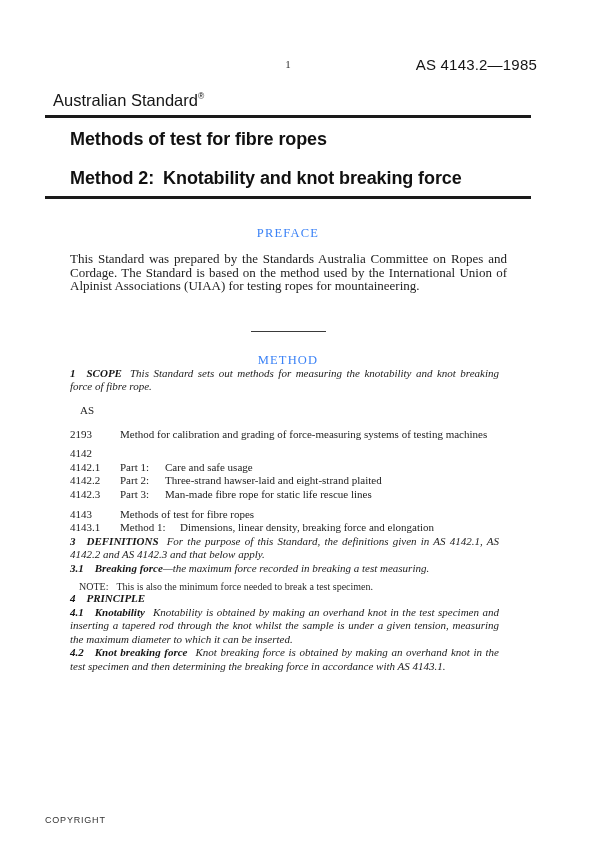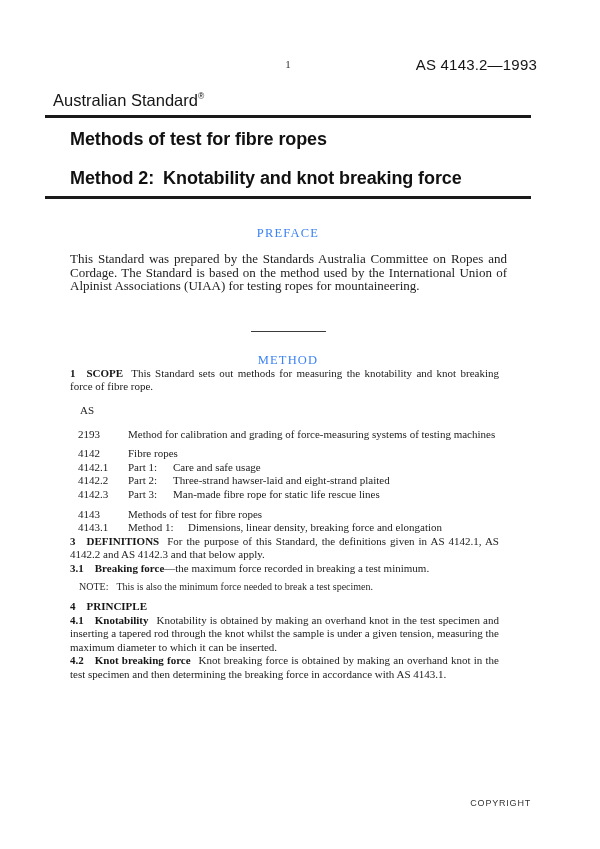--- a/index.html
+++ b/index.html
@@ -58,65 +58,65 @@
     margin: 0 24px 0 25px;
     font-size: 13px; line-height: 13.6px;
   }
   .just { text-align: justify; }
   .preface-body { margin-top: 12px; }
   .divider {
     width: 75px; height: 1px;
     background: #3a3a3a;
     margin: 38px auto 0;
   }
-  p.par { margin: 0 32px 0 25px; font-size: 11px; line-height: 13.6px; }
+  p.par { margin: 0 32px 0 25px; font-size: 11px; line-height: 13.6px; font-style: italic; }
   .sn { margin-right: 11px; }
   .st { margin-right: 8px; }
   b { color: #161616; }
   .mt-sec1 { margin-top: 19px; }
   .mt-sec2 { margin-top: 14px; }
   .mt-sec3 { margin-top: 12px; }
   .mt-31   { margin-top: 4px; }
   .mt-sec4 { margin-top: 12px; }
   .mt-41   { margin-top: 4px; }
   .mt-42   { margin-top: 5px; }
   
   .ref-block { margin: 4px 24px 0 25px; font-size: 11px; line-height: 13.6px; }
   .ref-prefix { margin: 10px; }
   .ref-row { display: flex; }
   .ref-row.gap-top { margin-top: 6px; }
-  .ref-num { flex: 0 0 50px; margin-left: 8px; }
+  .ref-num { flex: 0 0 50px; }
   .ref-text { flex: 1; }
   .ref-label { display: inline-block; min-width: 45px; }
   .ref-label.wide { min-width: 60px; }
   
   .note {
-    margin: 5px 24px 8px 34px;
+    margin: 5px 24px 0 34px;
     font-size: 10px; line-height: 11.5px;
     color: #2a2a2a;
   }
   .note-label { margin-right: 8px; }
   
   .footer {
     position: absolute;
-    left: 45px; top: 798px; width: 486px;
-    text-align: right;
+    left: 45px; top: 815px; width: 486px;
+    text-align: left;
     font-family: "Liberation Sans", sans-serif;
     font-size: 9px; letter-spacing: 0.8px;
     color: #333;
   }
 </style>
 </head>
 <body>
 
 <div class="page">
 
   <div class="header-row">
     <div class="page-num">1</div>
-    <div class="doc-code">AS 4143.2—1993</div>
+    <div class="doc-code">AS 4143.2—1985</div>
   </div>
 
   <div class="brand"><span>Australian Standard</span><span class="rmark">®</span></div>
 
   <div class="rule"></div>
 
   <div class="doc-title">Methods of test for fibre ropes</div>
   <div class="doc-title second"><span class="t2label">Method 2:</span><span>Knotability and knot breaking force</span></div>
 
   <div class="rule bottom"></div>
@@ -134,21 +134,20 @@
   <div class="ref-block">
     <div class="ref-prefix">AS</div>
 
     <div class="ref-row">
       <span class="ref-num">2193</span>
       <span class="ref-text just">Method for calibration and grading of force-measuring systems of testing machines</span>
     </div>
 
     <div class="ref-row gap-top">
       <span class="ref-num">4142</span>
-      <span class="ref-text">Fibre ropes</span>
     </div>
 
     <div class="ref-row">
       <span class="ref-num">4142.1</span>
       <span class="ref-text"><span class="ref-label">Part 1:</span><span>Care and safe usage</span></span>
     </div>
 
     <div class="ref-row">
       <span class="ref-num">4142.2</span>
       <span class="ref-text"><span class="ref-label">Part 2:</span><span>Three-strand hawser-laid and eight-strand plaited</span></span>
@@ -165,21 +164,21 @@
     </div>
 
     <div class="ref-row">
       <span class="ref-num">4143.1</span>
       <span class="ref-text"><span class="ref-label wide">Method 1:</span><span>Dimensions, linear density, breaking force and elongation</span></span>
     </div>
   </div>
 
   <p class="par just mt-sec3"><b class="sn">3</b><b class="st">DEFINITIONS</b><span>For the purpose of this Standard, the definitions given in AS 4142.1, AS 4142.2 and AS 4142.3 and that below apply.</span></p>
 
-  <p class="par just mt-31"><b class="sn">3.1</b><b>Breaking force</b><span>—the maximum force recorded in breaking a test minimum.</span></p>
+  <p class="par just mt-31"><b class="sn">3.1</b><b>Breaking force</b><span>—the maximum force recorded in breaking a test measuring.</span></p>
 
   <div class="note"><span class="note-label">NOTE:</span><span>This is also the minimum force needed to break a test specimen.</span></div>
 
   <p class="par mt-sec4"><b class="sn">4</b><b>PRINCIPLE</b></p>
 
   <p class="par just mt-41"><b class="sn">4.1</b><b class="st">Knotability</b><span>Knotability is obtained by making an overhand knot in the test specimen and inserting a tapered rod through the knot whilst the sample is under a given tension, measuring the maximum diameter to which it can be inserted.</span></p>
 
   <p class="par just mt-42"><b class="sn">4.2</b><b class="st">Knot breaking force</b><span>Knot breaking force is obtained by making an overhand knot in the test specimen and then determining the breaking force in accordance with AS 4143.1.</span></p>
 
 </div>

